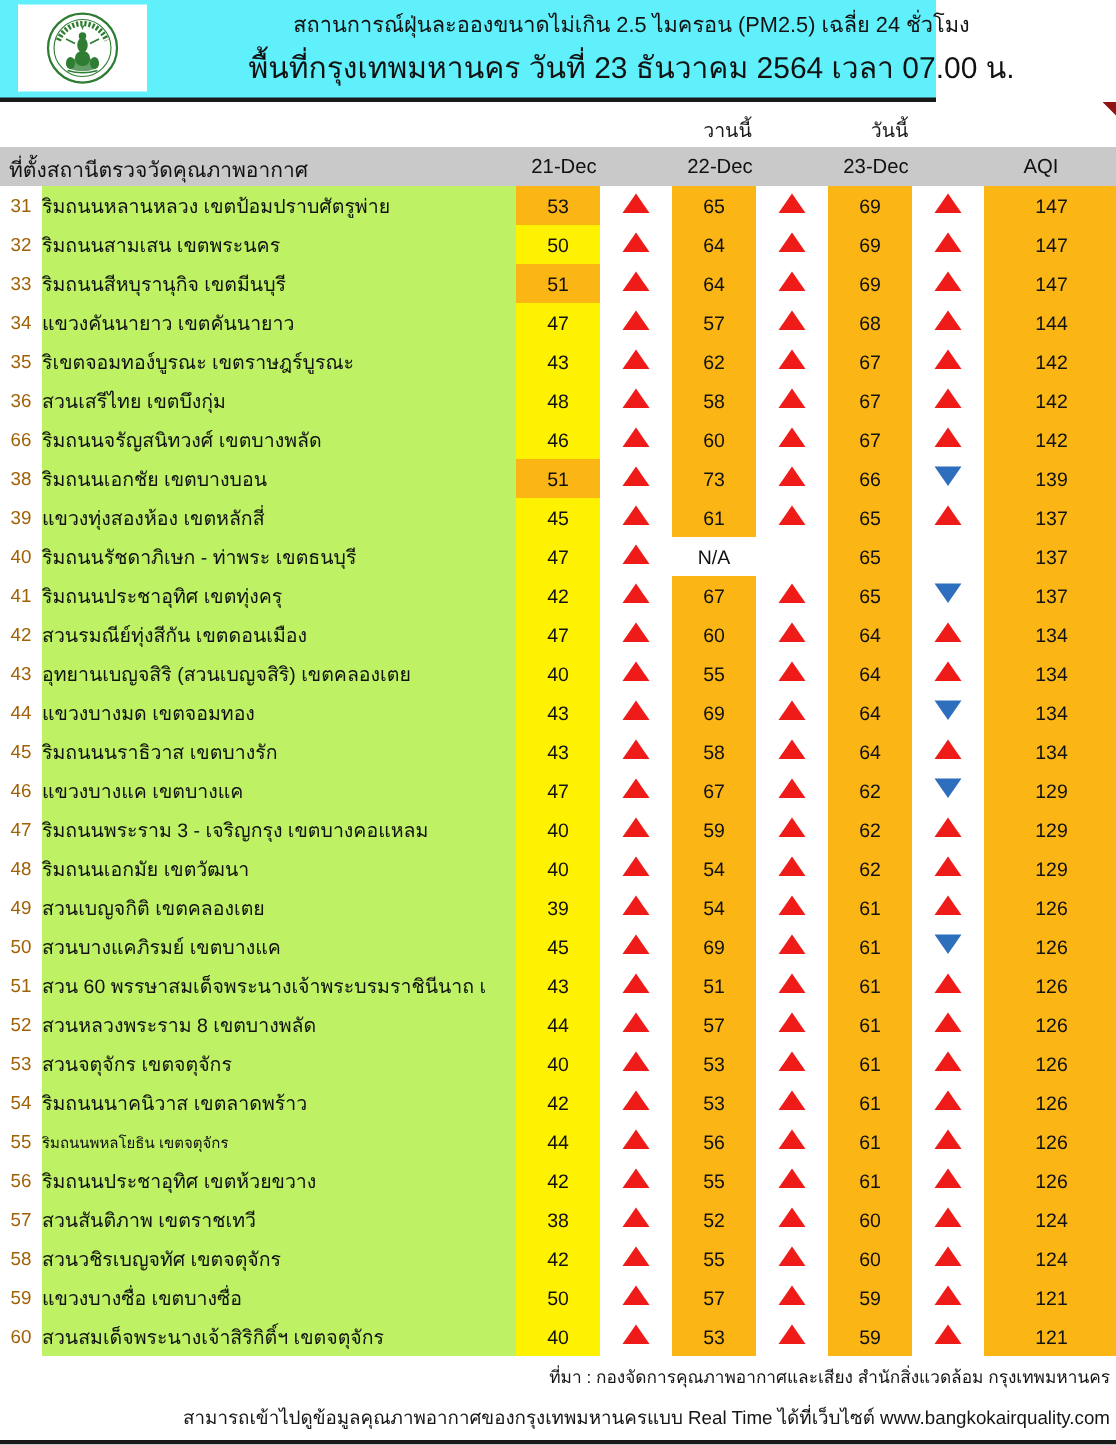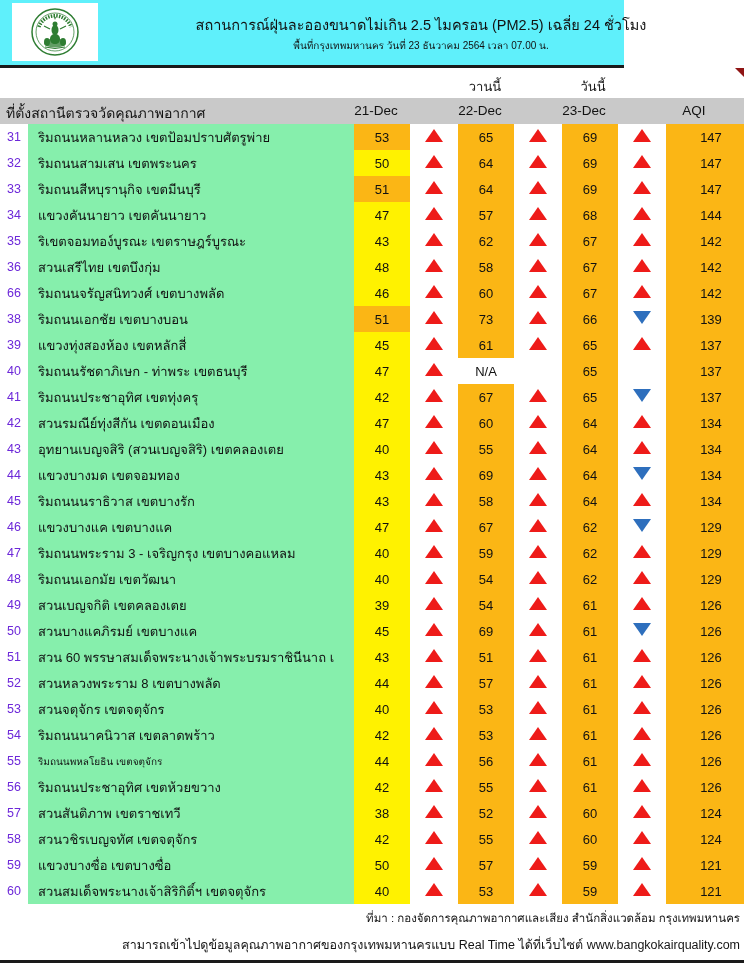--- a/index.html
+++ b/index.html
@@ -22,21 +22,21 @@
     background:#ffffff;
     display:flex;align-items:center;justify-content:center;
   }
   .logo-seal{width:50px;height:50px;display:block;}
   .banner-text{
     position:absolute;left:106px;top:0;width:630px;height:65px;
     display:flex;flex-direction:column;align-items:center;justify-content:center;
     gap:2px;
   }
   .banner-line1{font-size:14.5px;color:#121212;white-space:nowrap;}
-  .banner-line2{font-size:10px;color:#121212;white-space:nowrap;}
+  .banner-line2{font-size:20px;color:#121212;white-space:nowrap;}
   .corner-wedge{
     position:absolute;right:0;top:68px;
     width:0;height:0;
     border-top:9px solid #8f1414;
     border-left:9px solid transparent;
   }
   
   .subhead{
     position:absolute;left:0;top:71px;width:604px;height:27px;
     background:#ffffff;
@@ -69,22 +69,22 @@
     position:absolute;left:0;top:124px;width:744px;
     border-collapse:collapse;
     table-layout:fixed;
     background:#ffffff;
   }
   .tbl td{
     height:26px;padding:0;font-size:13px;color:#111;
     vertical-align:middle;
     border:none;
   }
-  td.c-idx{width:28px;text-align:center;background:#ffffff;color:#6d28d9;font-size:12.5px;}
-  td.c-name{width:316px;background:#86efac;padding-left:10px;text-align:left;}
+  td.c-idx{width:28px;text-align:center;background:#ffffff;color:#a16207;font-size:12.5px;}
+  td.c-name{width:316px;background:#bef264;text-align:left;}
   td.c-val{width:56px;text-align:center;}
   td.c-arr{width:48px;text-align:center;background:#ffffff;}
   td.c-aqi{width:90px;text-align:center;}
   .name-sm{font-size:10px;}
   .fill-yellow{background:#FFF200;}
   .fill-orange{background:#FBB615;}
   .fill-none{background:#ffffff;}
   .arrow-up{
     display:inline-block;width:0;height:0;
     border-left:9px solid transparent;

